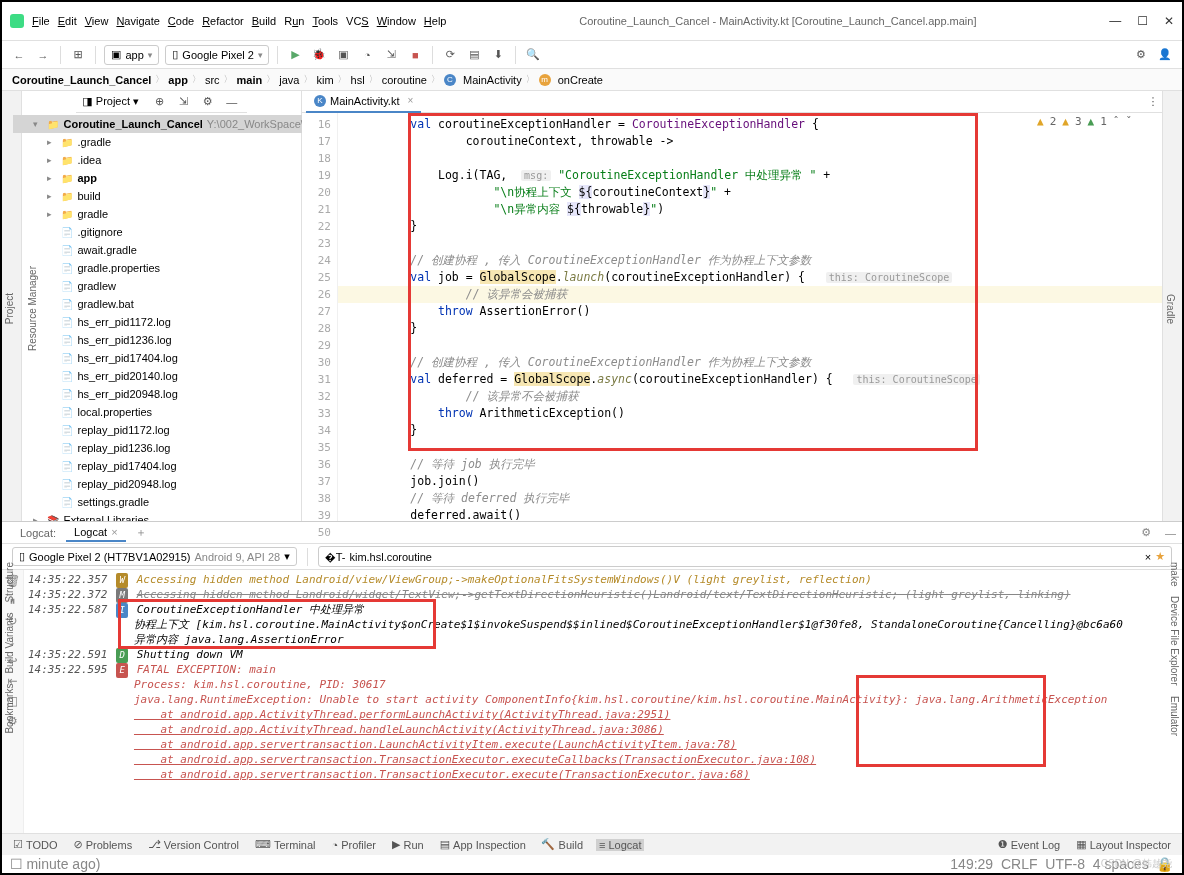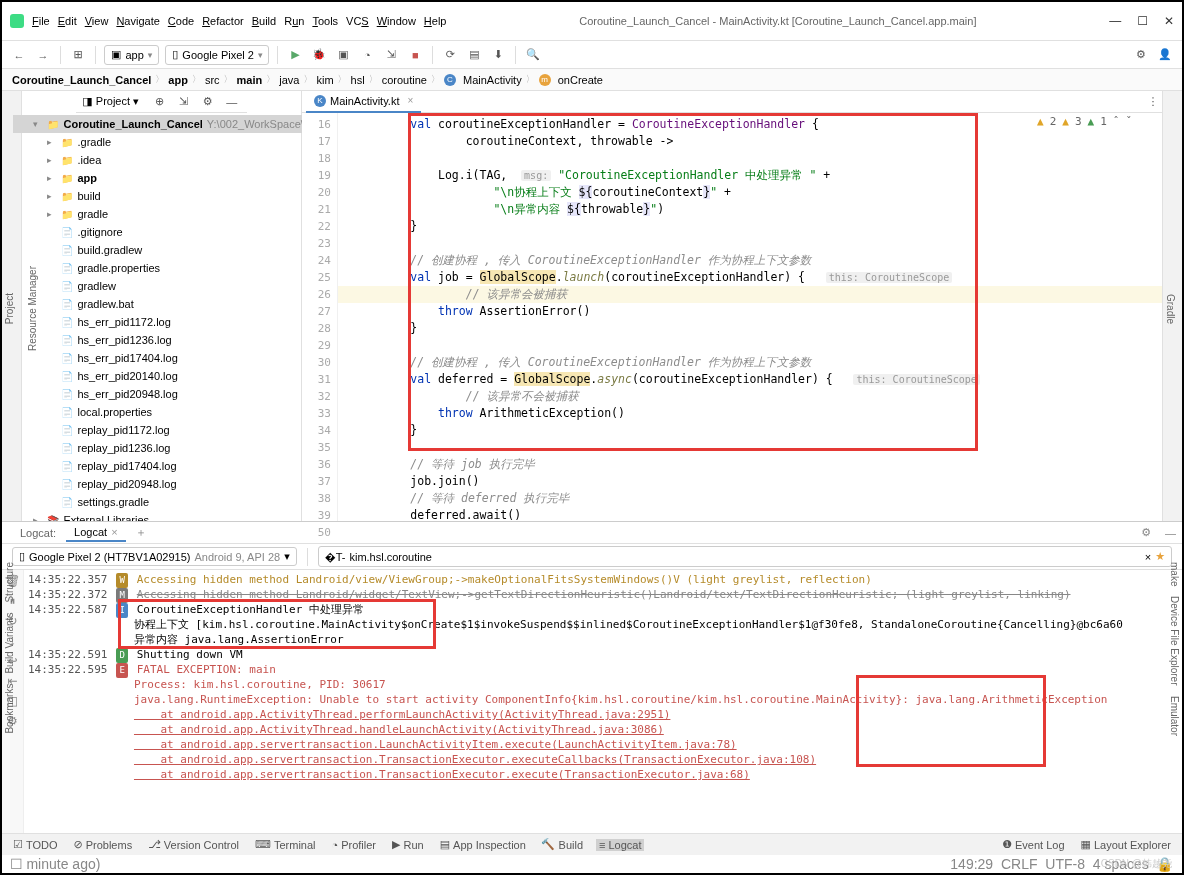--- a/index.html
+++ b/index.html
@@ -80,21 +80,21 @@
 .bphdr { flex: 1; }
 .bpgear { color: #888; padding: 0 6px; }
 .logfilter { height: 26px; display: flex; align-items: center; padding: 0 10px; gap: 8px; border-bottom: 1px solid #e0e0e0; font-size: 11px; }
 .logfilter .combo2 { border: 1px solid #ccc; border-radius: 3px; padding: 2px 6px; display: flex; align-items: center; gap: 4px; }
 .logfilter .combo2.wide { flex: 1; }
 .logfilter .star { color: #e8a33d; }
 .logbody { flex: 1; display: flex; min-height: 0; }
 .loggutter { width: 22px; background: #f8f8f8; border-right: 1px solid #eee; display: flex; flex-direction: column; align-items: center; gap: 6px; padding-top: 4px; }
 .loggutter .ico { font-size: 12px; color: #888; cursor: pointer; }
 .logtext { flex: 1; font-family: Consolas, monospace; font-size: 11px; overflow: hidden; white-space: pre; padding: 2px 4px; position: relative; }
-.logtext .ln { height: 15px; line-height: 15px; }
+.logtext .ln { height: 15px; line-height: 15px; font-style: italic; }
 .logtext .time { color: #555; }
 .logtext .lvl { display: inline-block; width: 12px; text-align: center; color: #fff; font-size: 9px; border-radius: 2px; margin: 0 2px; }
 .lvl.W { background: #b58b2a; }
 .lvl.M { background: #7a7a7a; }
 .lvl.I { background: #4a86c7; }
 .lvl.D { background: #499c54; }
 .lvl.E { background: #c75450; }
 .logtext .orange { color: #b58b2a; }
 .logtext .gray { color: #888; text-decoration: line-through; }
 .logtext .black { color: #000; }
@@ -233,21 +233,21 @@
             <span class="text ">gradle</span>
           </div>
           <div class="node i2">
             <span class="arrow"></span>
             <span class="file">📄</span>
             <span class="text ">.gitignore</span>
           </div>
           <div class="node i2">
             <span class="arrow"></span>
             <span class="file">📄</span>
-            <span class="text ">build.gradlew</span>
+            <span class="text ">await.gradle</span>
           </div>
           <div class="node i2">
             <span class="arrow"></span>
             <span class="file">📄</span>
             <span class="text ">gradle.properties</span>
           </div>
           <div class="node i2">
             <span class="arrow"></span>
             <span class="file">📄</span>
             <span class="text ">gradlew</span>
@@ -447,21 +447,21 @@
     <span class="item2">⊘ <span>Problems</span></span>
     <span class="item2">⎇ <span>Version Control</span></span>
     <span class="item2">⌨ <span>Terminal</span></span>
     <span class="item2">◔ <span>Profiler</span></span>
     <span class="item2">▶ <span>Run</span></span>
     <span class="item2">▤ <span>App Inspection</span></span>
     <span class="item2">🔨 <span>Build</span></span>
     <span class="item2 active">≡ <span>Logcat</span></span>
     <span class="grow"></span>
     <span class="item2">❶ <span>Event Log</span></span>
-    <span class="item2">▦ <span>Layout Explorer</span></span>
+    <span class="item2">▦ <span>Layout Inspector</span></span>
   </div>
   <div class="bottombar2">
     <span>☐ <span>minute ago)</span></span>
     <span style="flex:1"></span>
     <span>149:29</span>&nbsp;&nbsp;
     <span>CRLF</span>&nbsp;&nbsp;
     <span>UTF-8</span>&nbsp;&nbsp;
     <span>4 spaces</span>&nbsp;&nbsp;
     <span>🔒</span>
   </div>

